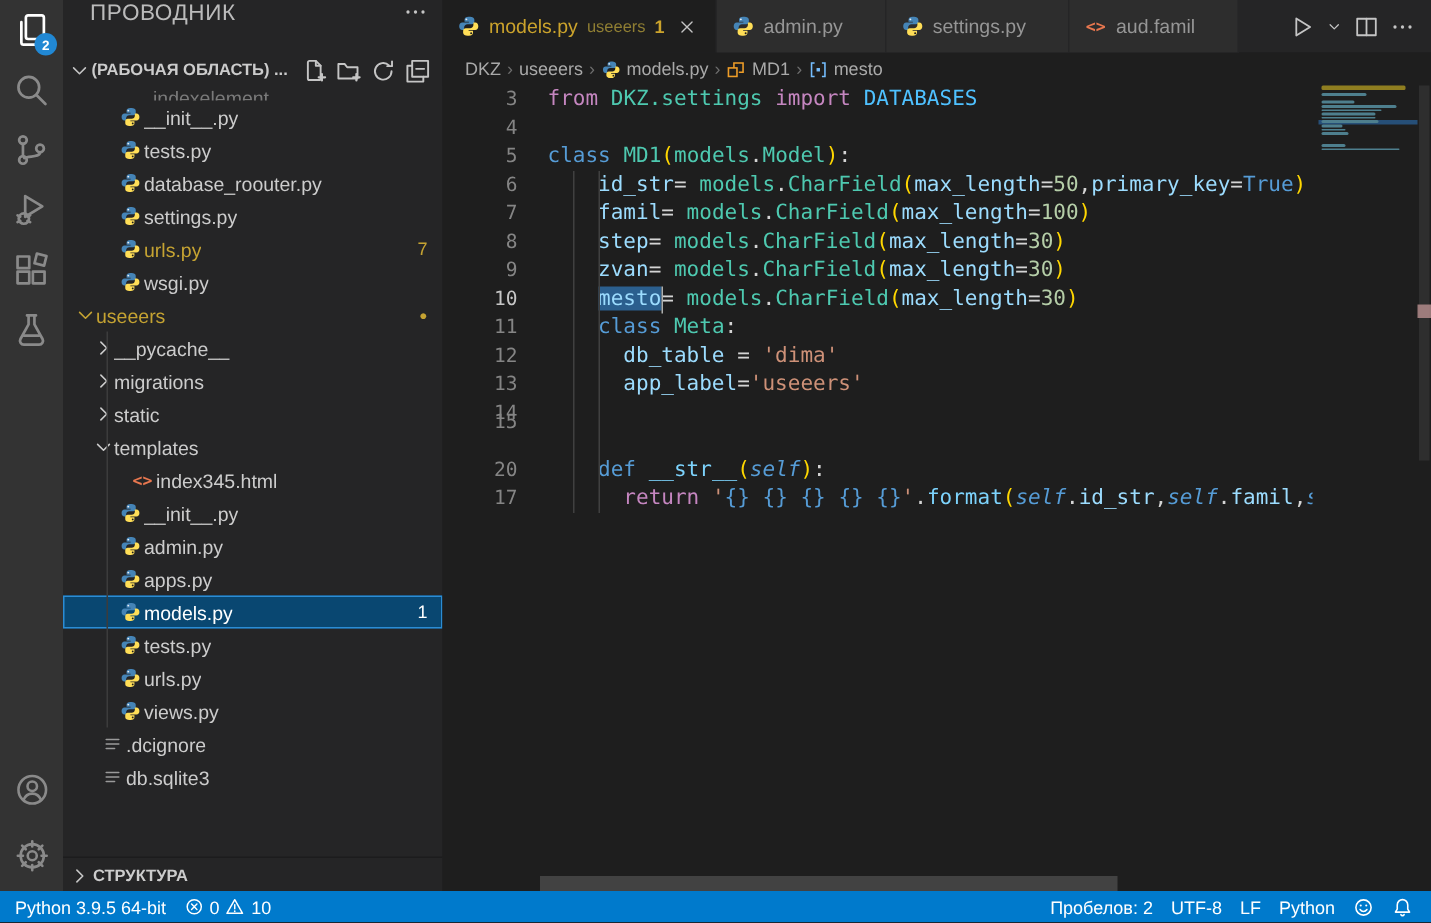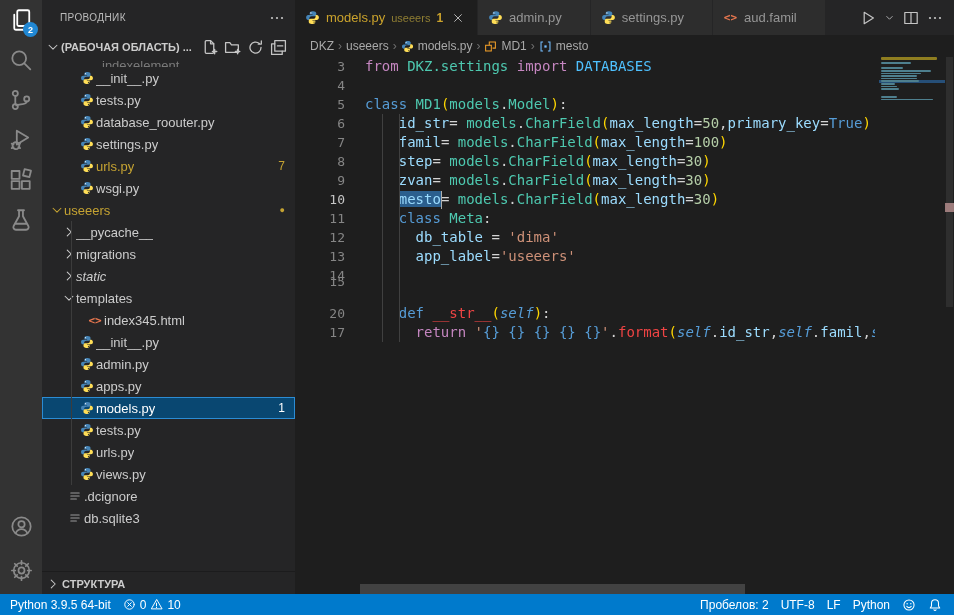--- a/index.html
+++ b/index.html
@@ -9,21 +9,21 @@
   .ico{display:inline-flex;align-items:center;justify-content:center;color:inherit;}
   
   #activity-bar{position:absolute;left:0;top:0;width:42px;height:594px;background:#333333;z-index:5;}
   .ab-slot{width:42px;height:40px;display:flex;align-items:center;justify-content:center;color:#8a8a8a;position:relative;cursor:pointer;}
   .ab-slot.active{color:#ffffff;}
   .ab-badge{position:absolute;right:4px;bottom:3px;min-width:15px;height:15px;border-radius:50%;background:#2188d4;color:#fff;
     font-size:9px;font-weight:bold;display:flex;align-items:center;justify-content:center;}
   #ab-bottom{position:absolute;bottom:2px;left:0;}
   
   #sidebar{position:absolute;left:42px;top:0;width:253px;height:594px;background:#252526;overflow:hidden;}
-  #sb-title{height:35px;display:flex;align-items:center;padding:0 10px 0 18px;font-size:10px;letter-spacing:.4px;color:#bbbbbb;}
+  #sb-title{height:35px;display:flex;align-items:flex-start;padding:0 10px 0 18px;font-size:15px;letter-spacing:.4px;color:#bbbbbb;}
   #sb-title-more{margin-left:auto;color:#c5c5c5;cursor:pointer;}
   #sb-section{height:24px;display:flex;align-items:center;padding:0 8px 0 4px;font-size:11px;font-weight:bold;color:#cccccc;}
   #sb-section .chev{color:#c5c5c5;margin-right:1px;}
   #sb-section-label{white-space:nowrap;overflow:hidden;}
   #sb-actions{margin-left:auto;display:flex;gap:6px;color:#c5c5c5;}
   #sb-actions .ico{width:18px;height:18px;cursor:pointer;}
   #partial-row{height:8px;overflow:hidden;padding-left:60px;color:#7a7a7a;font-size:13px;line-height:13px;}
   #tree{position:relative;}
   .trow{height:22px;display:flex;align-items:center;font-size:13px;color:#cccccc;cursor:pointer;position:relative;}
   .trow .chev{width:16px;display:flex;justify-content:center;color:#c5c5c5;flex:none;}
@@ -55,21 +55,21 @@
   
   #breadcrumbs{height:22px;display:flex;align-items:center;padding-left:15px;font-size:12px;color:#a9a9a9;background:#1e1e1e;}
   .bc-item{display:flex;align-items:center;gap:4px;cursor:pointer;white-space:nowrap;}
   .bc-sep{color:#6e6e6e;margin:0 4px;font-size:12px;}
   
   #code{position:absolute;left:0;top:57px;width:580px;height:300px;overflow:hidden;}
   .cline{position:relative;height:19px;font-family:"DejaVu Sans Mono",monospace;font-size:14px;line-height:19px;white-space:pre;}
   .cline .ln{position:absolute;left:0;width:50px;text-align:right;color:#858585;font-size:13px;}
   .cline.cur .ln{color:#c6c6c6;}
   .cline .lc{position:absolute;left:70px;}
-  .tk-k{color:#569cd6}.tk-c{color:#c586c0}.tk-t{color:#4ec9b0}.tk-f{color:#ef4444}.tk-v{color:#9cdcfe}
+  .tk-k{color:#569cd6}.tk-c{color:#c586c0}.tk-t{color:#4ec9b0}.tk-f{color:#7dd3fc}.tk-v{color:#9cdcfe}
   .tk-n{color:#b5cea8}.tk-s{color:#ce9178}.tk-b{color:#ffd700}.tk-p{color:#d4d4d4}.tk-C{color:#4fc1ff}
   .tk-i{color:#569cd6;font-style:italic}.tk-e{color:#569cd6}
   .tk-sel{color:#9cdcfe;background:#2b5f8e;}
   .iguide{position:absolute;width:1px;background:#404040;}
   #cursor{position:absolute;width:1px;height:18px;background:#aeafad;}
   
   #minimap{position:absolute;top:57px;right:9px;width:66px;height:130px;cursor:pointer;}
   .mm-bar{position:absolute;left:2px;border-radius:1px;}
   #mm-sel{position:absolute;left:0;right:0;background:#264f78;}
   #vscroll{position:absolute;top:35px;right:0;width:9px;bottom:0;}
@@ -317,21 +317,21 @@
           <span class="tlabel">__pycache__</span>
         </div>
         <div class="trow" style="padding-left: 20px;">
           <span class="ico" style="width: 14px; height: 14px;">
             <svg width="100%" height="100%" viewBox="0 0 16 16" fill="none" stroke="currentColor" stroke-width="1.2" stroke-linecap="round" stroke-linejoin="round">
               <path d="M6 3.5L10.5 8 6 12.5"></path>
             </svg>
           </span>
           <span class="tlabel">migrations</span>
         </div>
-        <div class="trow" style="padding-left: 20px; font-style: italic;">
+        <div class="trow" style="padding-left: 20px;">
           <span class="ico" style="width: 14px; height: 14px;">
             <svg width="100%" height="100%" viewBox="0 0 16 16" fill="none" stroke="currentColor" stroke-width="1.2" stroke-linecap="round" stroke-linejoin="round">
               <path d="M6 3.5L10.5 8 6 12.5"></path>
             </svg>
           </span>
           <span class="tlabel">static</span>
         </div>
         <div class="trow" style="padding-left: 20px;">
           <span class="ico" style="width: 14px; height: 14px;">
             <svg width="100%" height="100%" viewBox="0 0 16 16" fill="none" stroke="currentColor" stroke-width="1.2" stroke-linecap="round" stroke-linejoin="round">

